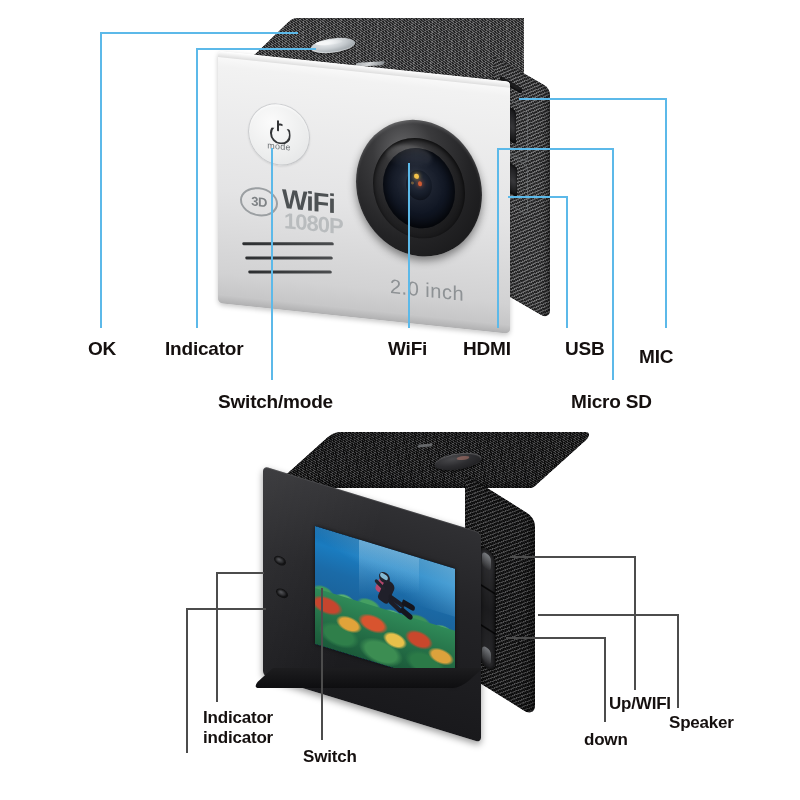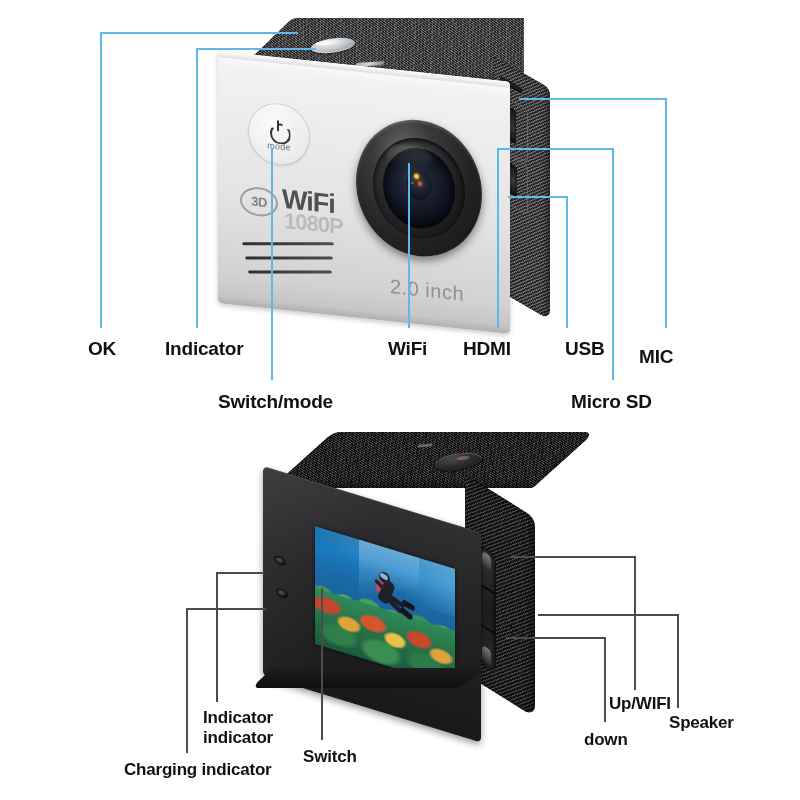--- a/index.html
+++ b/index.html
@@ -540,19 +540,18 @@
   <div class="lead2 v" style="left:634px;top:556px;height:134px;"></div>
 
   <div class="lead2 h" style="left:538px;top:614px;width:141px;"></div>
   <div class="lead2 v" style="left:677px;top:614px;height:94px;"></div>
 
   <div class="lead2 h" style="left:506px;top:637px;width:99px;"></div>
   <div class="lead2 v" style="left:604px;top:637px;height:85px;"></div>
 
   <div class="lbl small" style="left:203px;top:708px;">Indicator</div>
   <div class="lbl small" style="left:203px;top:728px;">indicator</div>
-  <div class="lbl small" style="left:124px;top:760px;">Charging indicator</div>
   <div class="lbl small" style="left:303px;top:747px;">Switch</div>
   <div class="lbl small" style="left:584px;top:730px;">down</div>
   <div class="lbl small" style="left:609px;top:694px;">Up/WIFI</div>
   <div class="lbl small" style="left:669px;top:713px;">Speaker</div>
 
 </div>
 
 </body></html>

